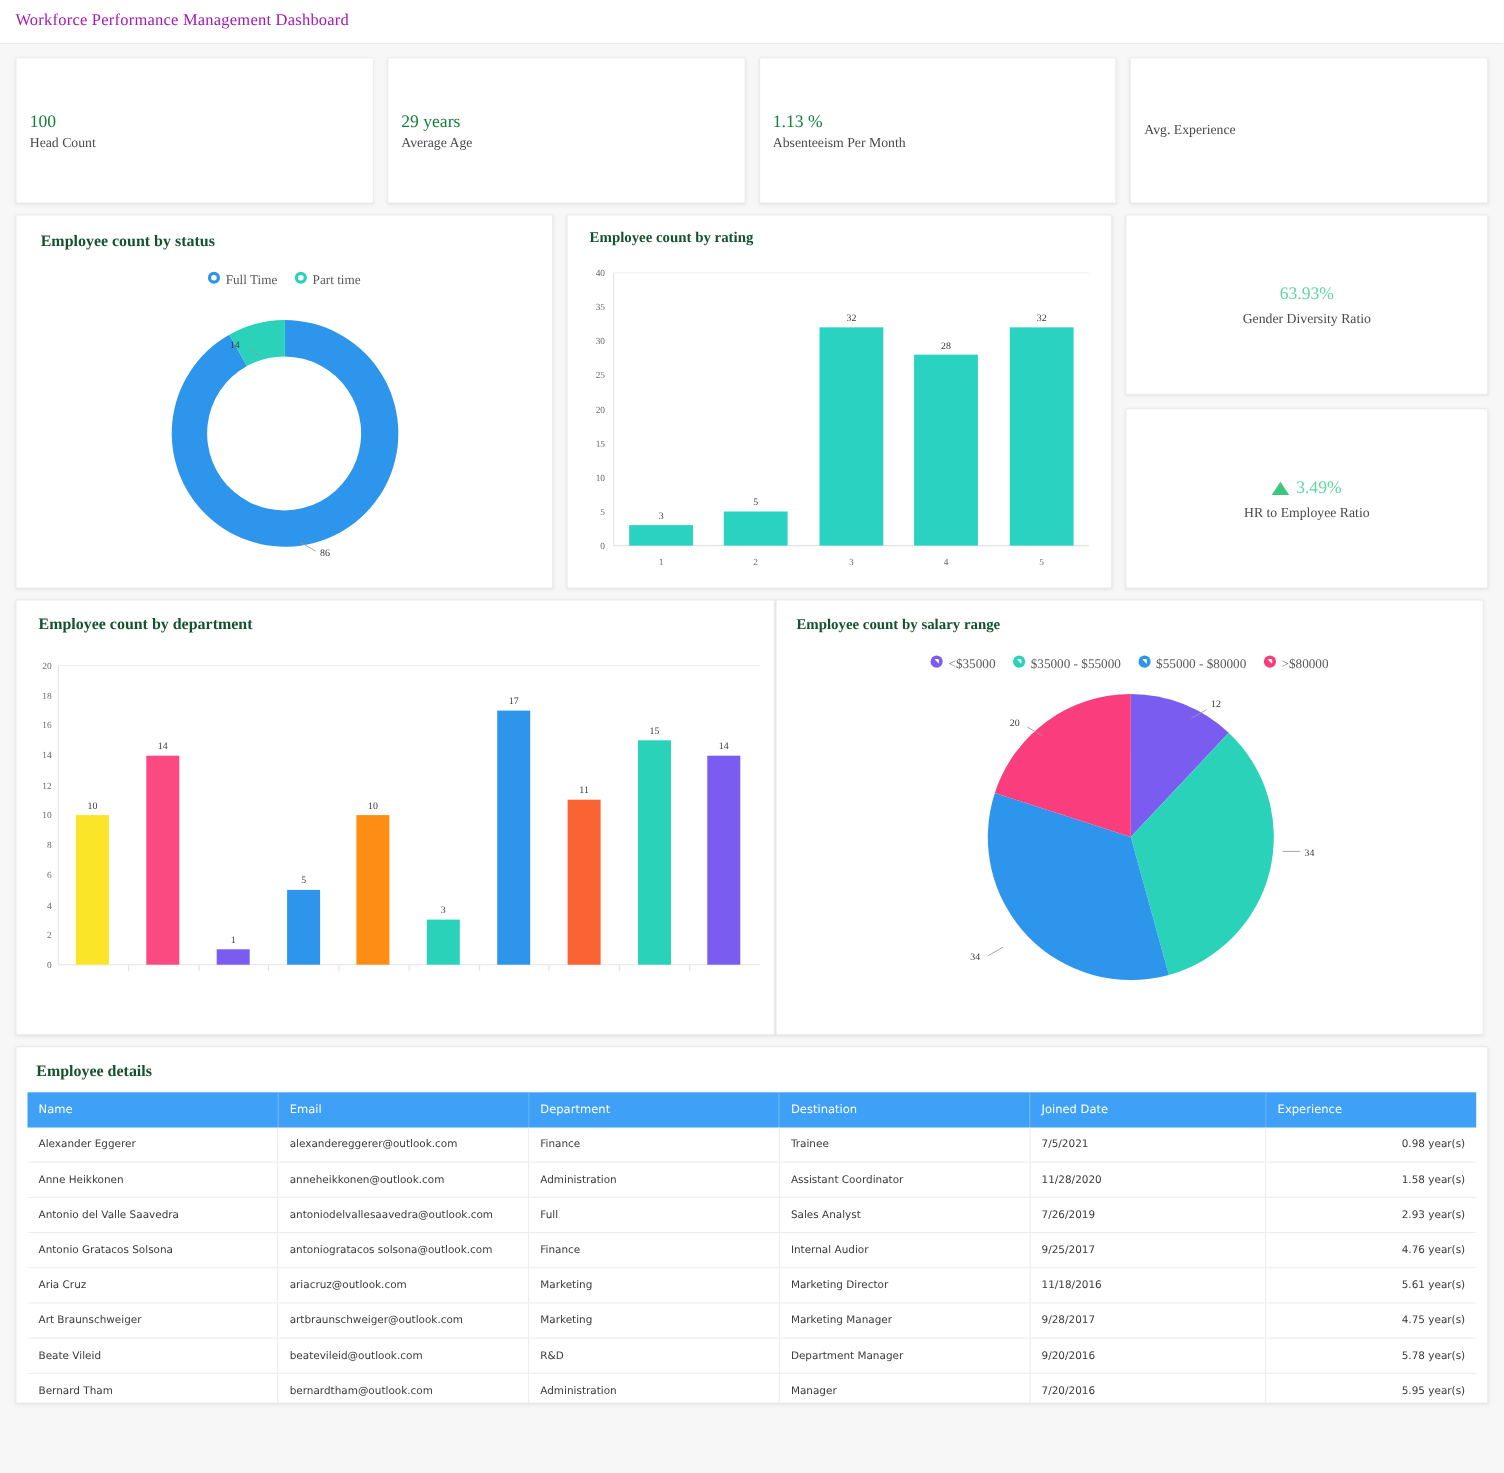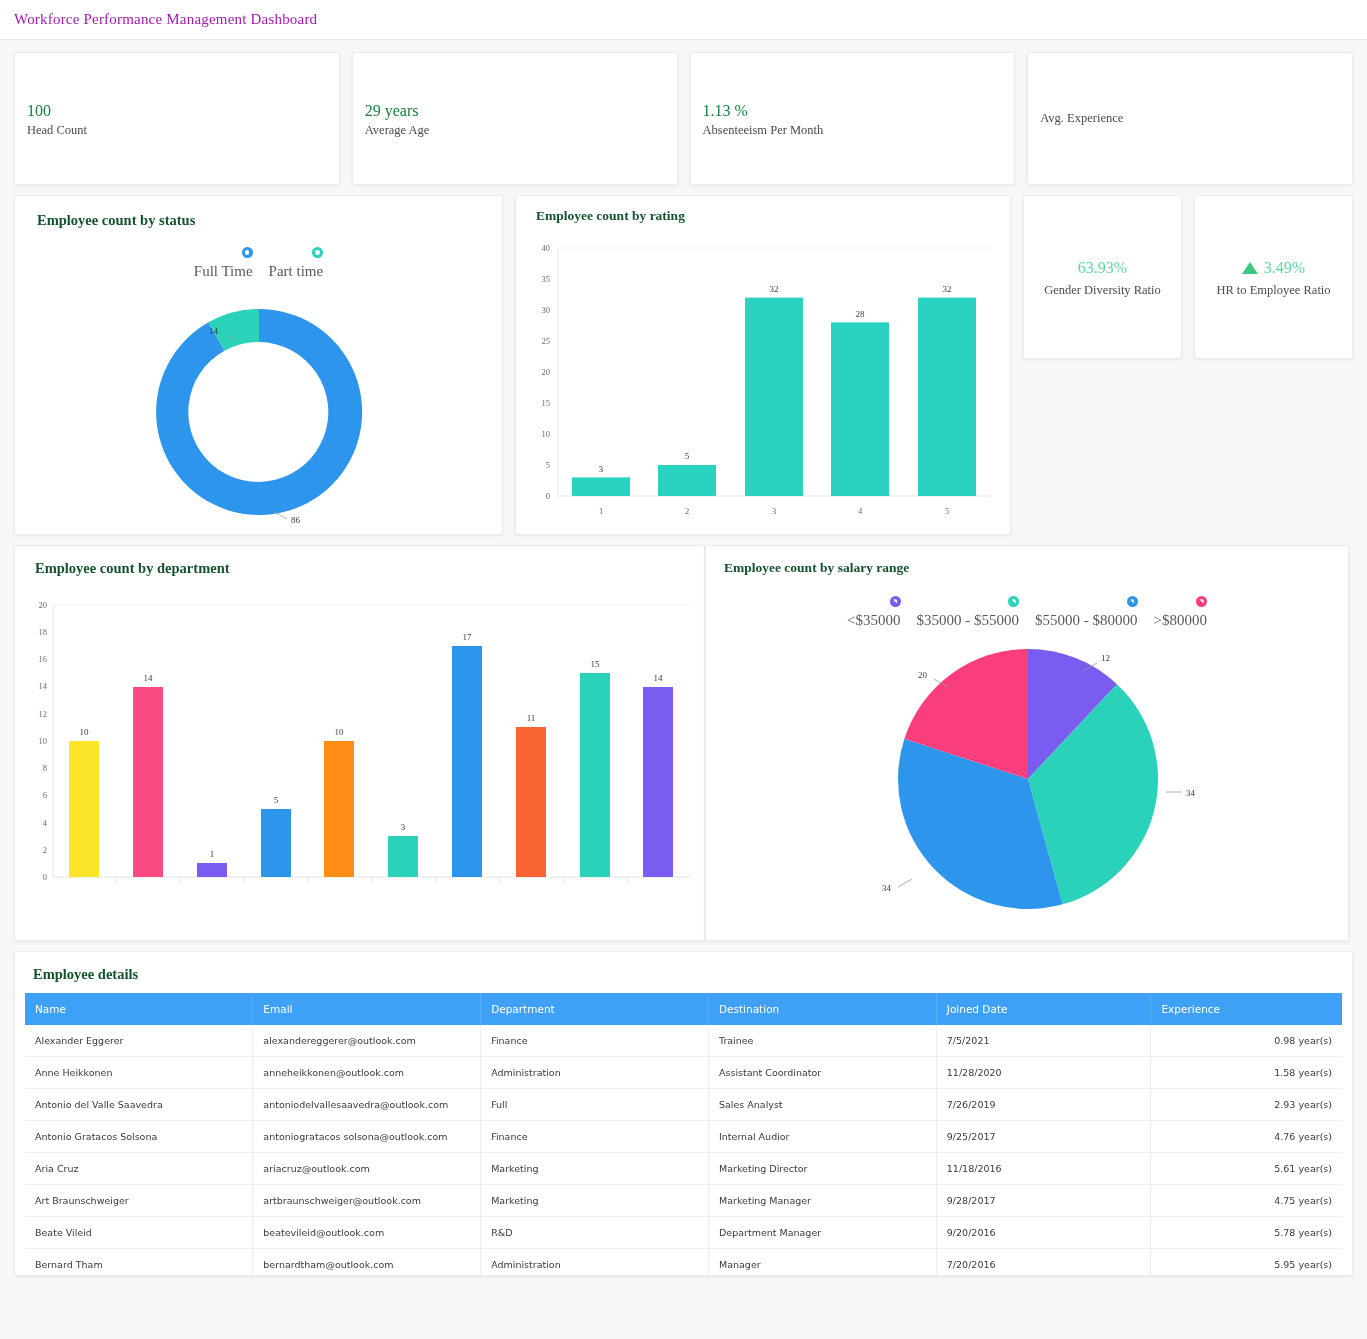--- a/index.html
+++ b/index.html
@@ -42,28 +42,28 @@
   .kpi-center .kpi-label { color:#4a4a4a; font-size:12.5px; margin-top:3px;}
   .tri-up {
     width:0;height:0;border-left:8px solid transparent;border-right:8px solid transparent;
     border-bottom:12px solid #3cc77f; display:inline-block;
   }
 
   
   .charts-row1 { margin-top:10px; display:flex; gap:12px; }
   .card-status { width:496px; height:340px; padding:14px 12px 10px 12px; }
   .card-rating { width:496px; height:340px; padding:10px 12px 10px 12px; }
-  .right-col { width:335px; display:flex; flex-direction:row; gap:12px; }
+  .right-col { width:335px; display:flex; flex-direction:column; gap:12px; }
   .right-col .card { height:164px; }
 
   .chart-title { font-size:14.5px; font-weight:bold; color:#14532d; margin:2px 0 0 10px; }
   .chart-title.small { font-size:13.5px; margin-left:8px; }
 
   .legend { display:flex; justify-content:center; gap:16px; margin-top:18px; }
-  .legend-item { display:flex; align-items:flex-end; gap:5px; font-size:15px; color:#5a5a5a;flex-direction:column; }
+  .legend-item { display:flex; align-items:flex-start; gap:5px; font-size:12px; color:#5a5a5a; }
   .lg-dot { width:11px; height:11px; border-radius:50%; position:relative; }
   .lg-dot::after{ content:""; position:absolute; left:3.2px; top:3.2px; width:4.6px;height:4.6px;border-radius:50%; background:#fff;}
   .lg-dot.pie::after{ left:3.2px; top:3.2px; width:4.6px;height:4.6px; background:#fff; clip-path:polygon(0 0,100% 0,100% 100%);}
 
   .donut-wrap { display:flex; justify-content:center; margin-top:6px; position:relative; }
 
   
   .charts-row2 { margin-top:10px; display:flex; gap:0; }
   .card-dept { width:691px; height:396px; padding:12px 10px 8px 10px; }
   .card-salary { width:644px; height:396px; padding:12px 10px 8px 10px; }

